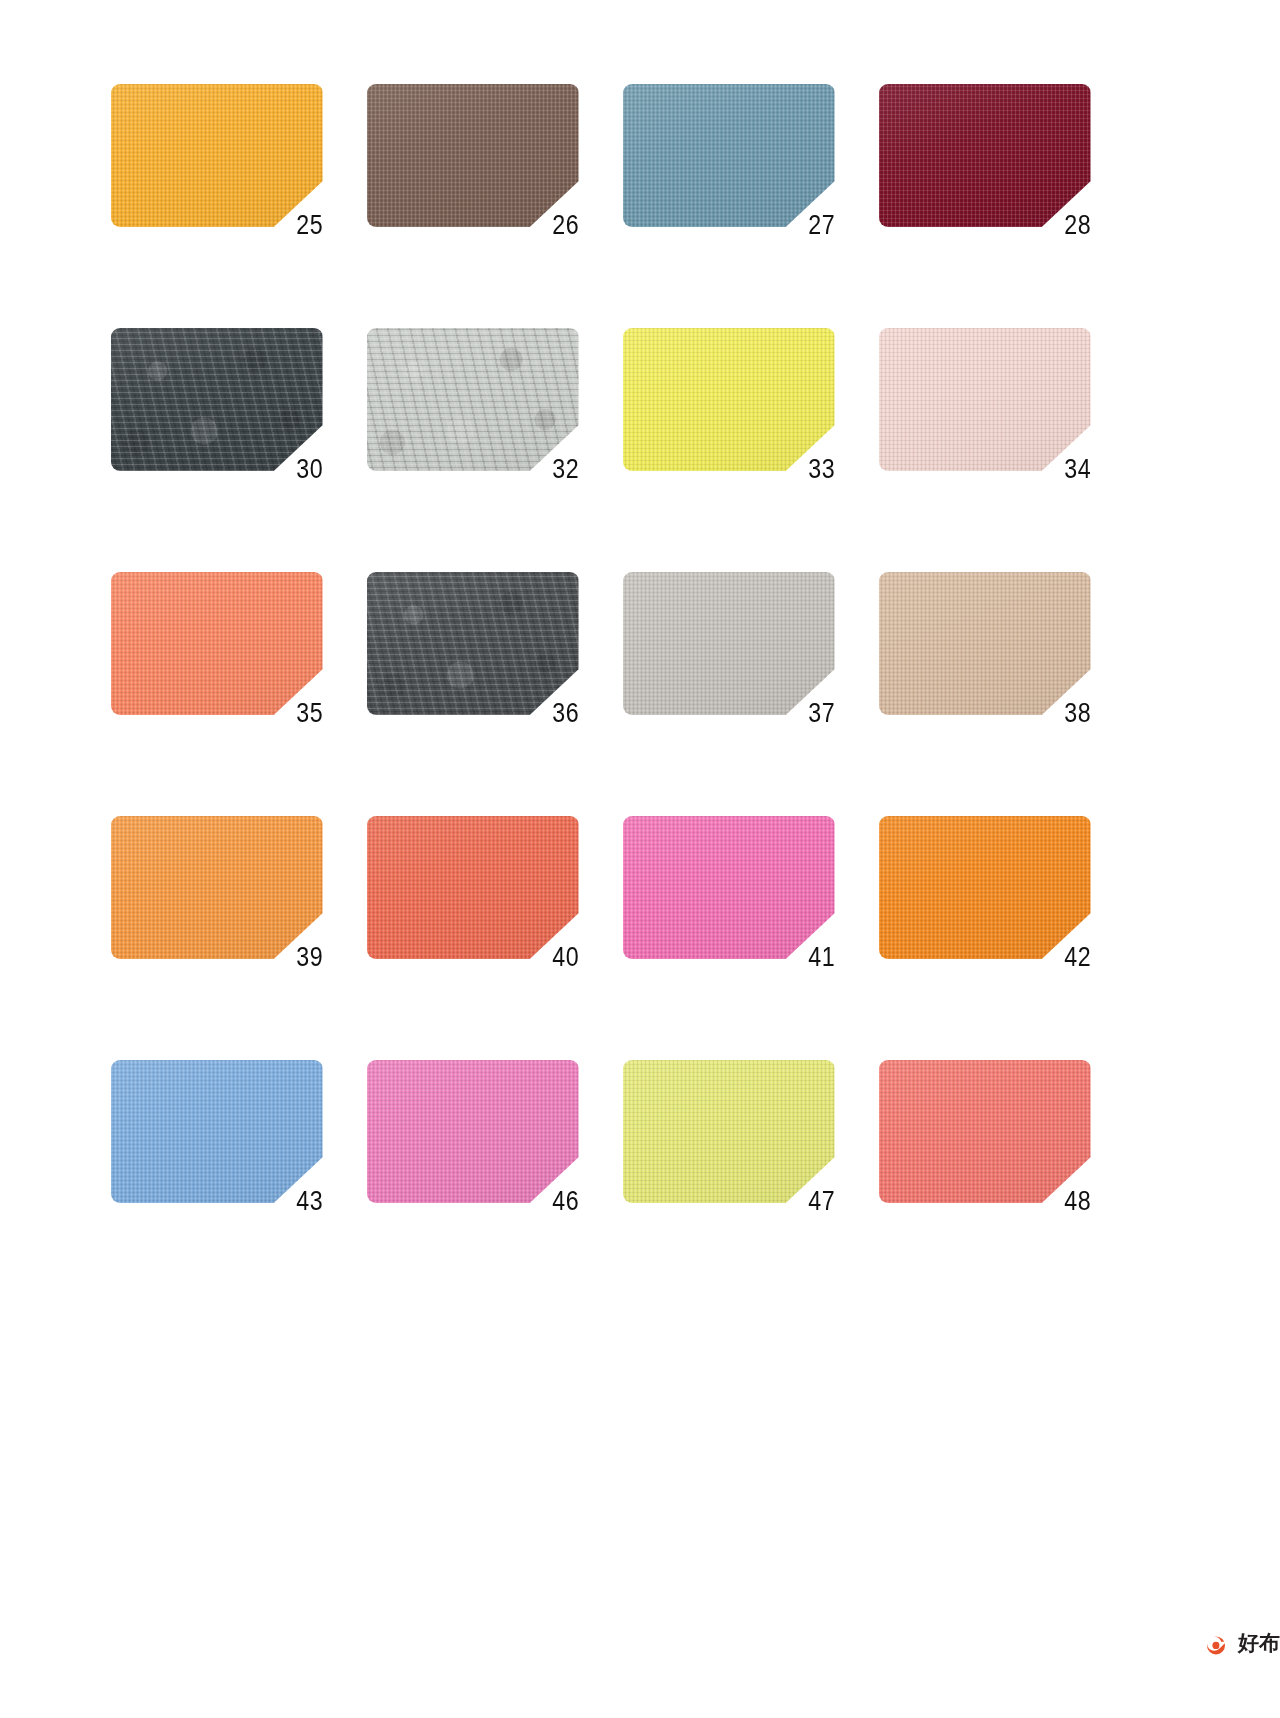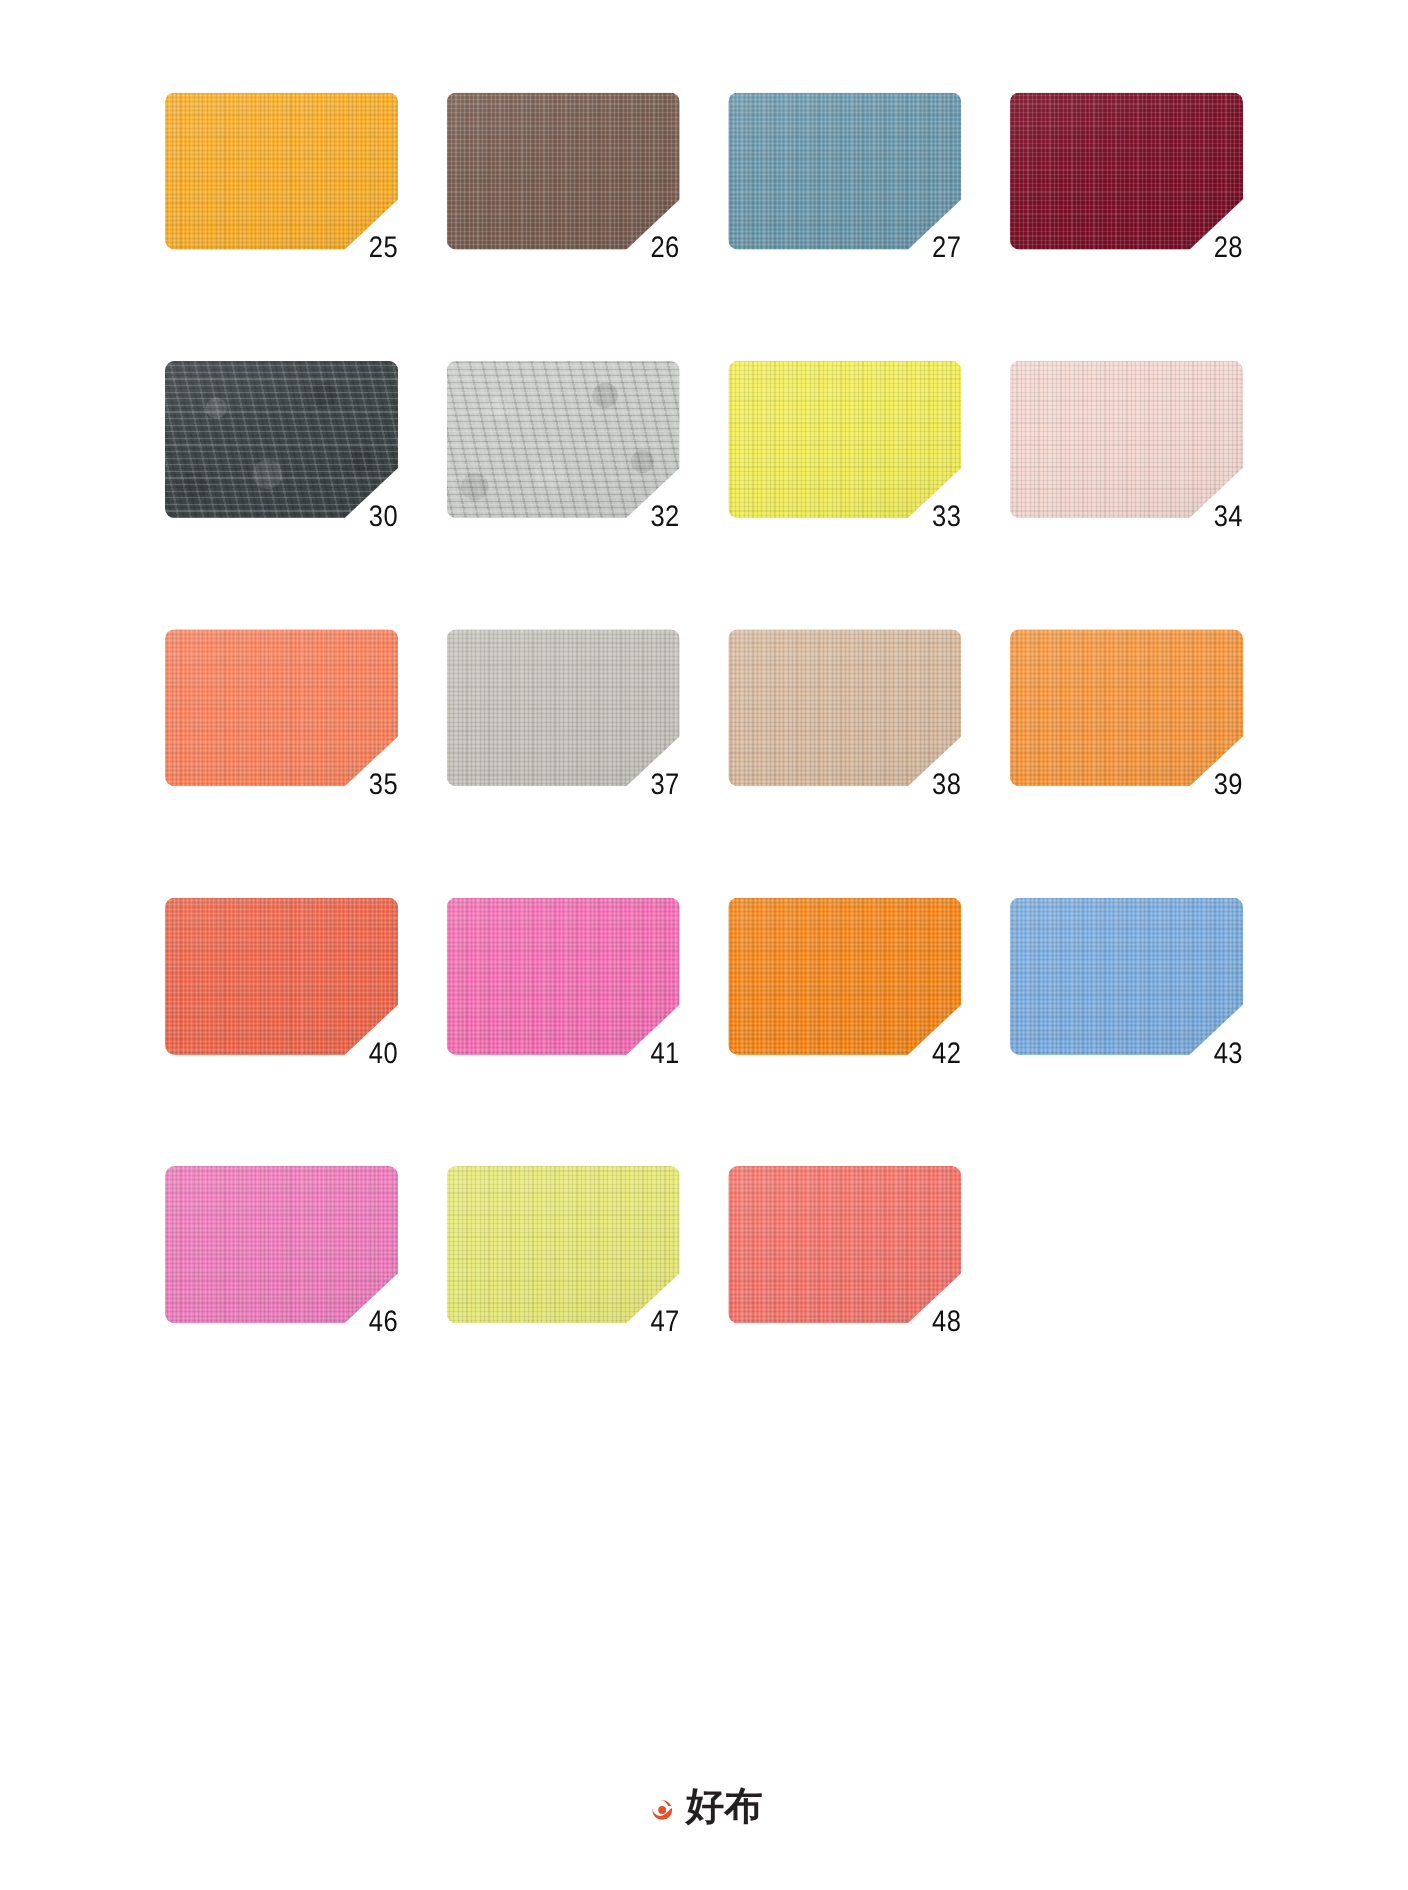--- a/index.html
+++ b/index.html
@@ -18,21 +18,21 @@
   }
 
   
   .page {
     width: 1280px;
     height: 1718px;
     background: #ffffff;
     position: relative;
     box-sizing: border-box;
     display: flex;
-    flex-direction: column;
+    flex-direction: row;
   }
 
   
   .swatch-grid {
     margin: 0 auto;
     padding-top: 84px;
     width: 980px;
     display: grid;
     grid-template-columns: repeat(4, 212px);
     column-gap: 44px;
@@ -175,21 +175,21 @@
     gap: 7px;
   }
   .brand-mark {
     width: 30px;
     height: 30px;
     display: block;
     flex: 0 0 auto;
   }
   .brand-name {
     font-family: "DejaVu Sans", "Liberation Sans", sans-serif;
-    font-size: 35px;
+    font-size: 21px;
     font-weight: 700;
     color: #231f20;
     line-height: 1;
     letter-spacing: 0px;
   }
 </style>
 </head>
 <body style="background: rgb(255, 255, 255);">
 
 <div class="page">
@@ -259,20 +259,28 @@
         </div>
         <div class="swatch-number">34</div>
       </div>
       <div class="swatch-cell">
         <div class="swatch-chip">
           <div class="chip-base" style="background: rgb(250, 134, 98);"></div>
           <div class="chip-weave"></div>
           <div class="chip-sheen"></div>
         </div>
         <div class="swatch-number">35</div>
+      </div>
+      <div class="swatch-cell">
+        <div class="swatch-chip heather">
+          <div class="chip-base" style="background: rgb(76, 80, 83);"></div>
+          <div class="chip-weave"></div>
+          <div class="chip-sheen"></div>
+        </div>
+        <div class="swatch-number">36</div>
       </div>
       <div class="swatch-cell">
         <div class="swatch-chip">
           <div class="chip-base" style="background: rgb(198, 194, 188);"></div>
           <div class="chip-weave"></div>
           <div class="chip-sheen"></div>
         </div>
         <div class="swatch-number">37</div>
       </div>
       <div class="swatch-cell">

